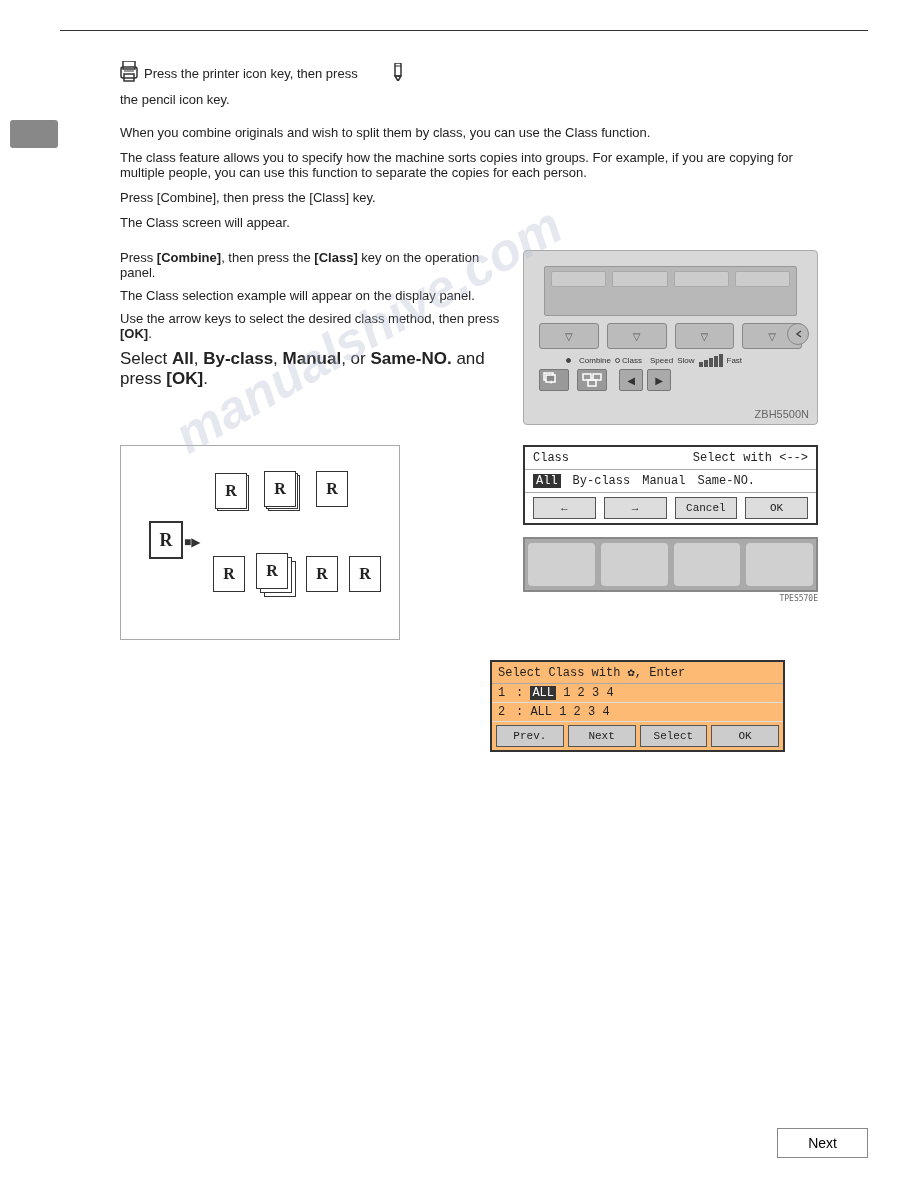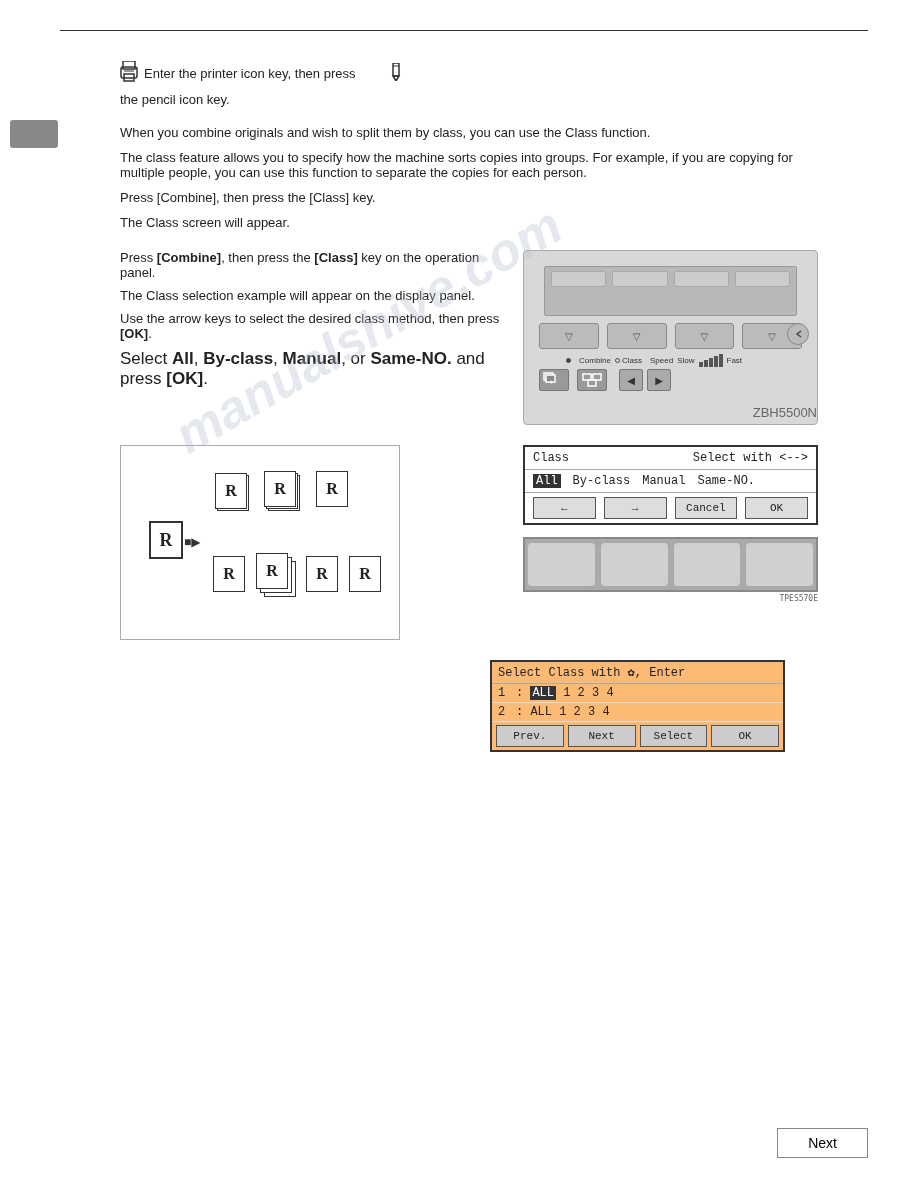--- a/index.html
+++ b/index.html
@@ -166,22 +166,22 @@
       border-radius: 50%;
       display: flex;
       align-items: center;
       justify-content: center;
       font-size: 9px;
     }
 
     .panel-model {
       position: absolute;
       bottom: 4px;
-      right: 0;
-      font-size: 13px;
+      right: 8px;
+      font-size: 11px;
       color: #666;
     }
 
     
     .r-diagram {
       width: 280px;
       height: 195px;
       border: 1.5px solid #aaa;
       position: relative;
       background: #fff;
@@ -356,21 +356,21 @@
     <div style="display: flex; align-items: center; margin-bottom: 6px;">
       
       <span style="margin-right: 6px;">
         <svg width="18" height="22" viewBox="0 0 18 22">
           <rect x="3" y="0" width="12" height="8" fill="none" stroke="#333" stroke-width="1.5"></rect>
           <rect x="1" y="6" width="16" height="11" rx="2" fill="none" stroke="#333" stroke-width="1.5"></rect>
           <rect x="4" y="13" width="10" height="7" fill="none" stroke="#333" stroke-width="1.5"></rect>
           <line x1="4" y1="10" x2="14" y2="10" stroke="#333" stroke-width="1"></line>
         </svg>
       </span>
-      <span style="font-size:13px;">Enter the printer icon key, then press</span>
+      <span style="font-size:13px;">Press the printer icon key, then press</span>
       &nbsp;&nbsp;&nbsp;&nbsp;&nbsp;&nbsp;
       
       <span style="margin-left: 12px; margin-right: 4px;">
         <svg width="14" height="18" viewBox="0 0 14 18">
           <rect x="4" y="0" width="6" height="13" rx="1" fill="none" stroke="#333" stroke-width="1.5"></rect>
           <polygon points="4,13 7,18 10,13" fill="none" stroke="#333" stroke-width="1.5"></polygon>
           <line x1="4" y1="3" x2="10" y2="3" stroke="#333" stroke-width="1"></line>
         </svg>
       </span>
     </div>

